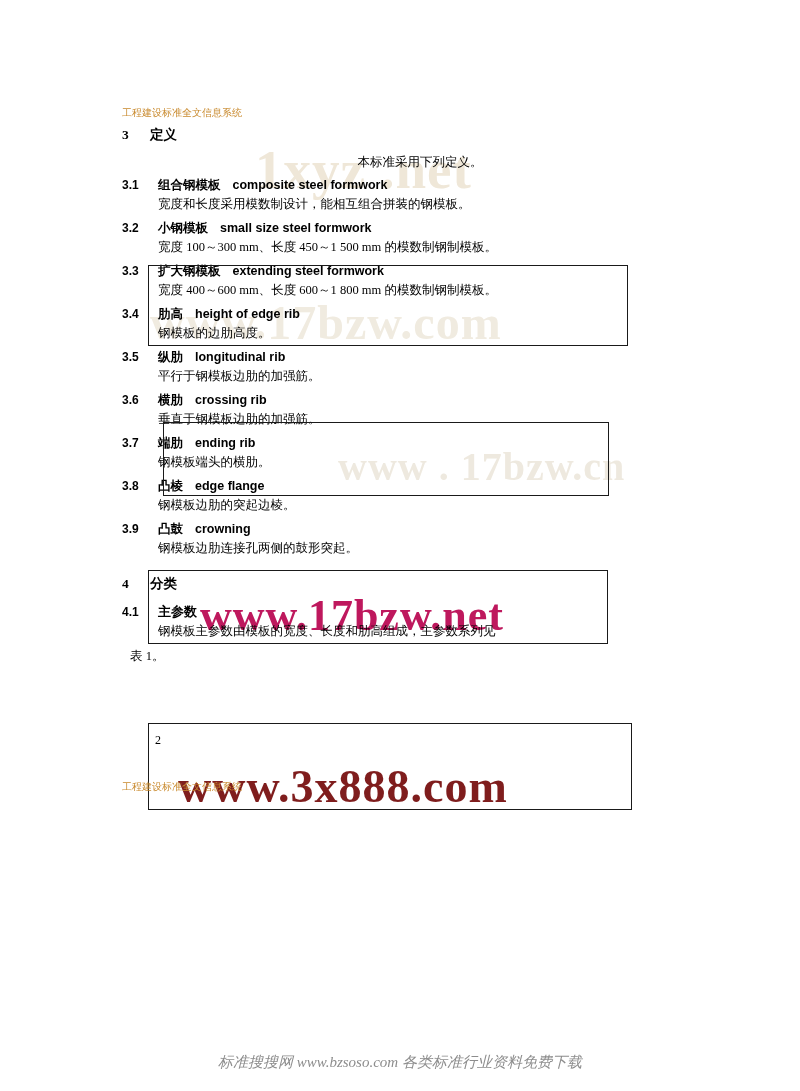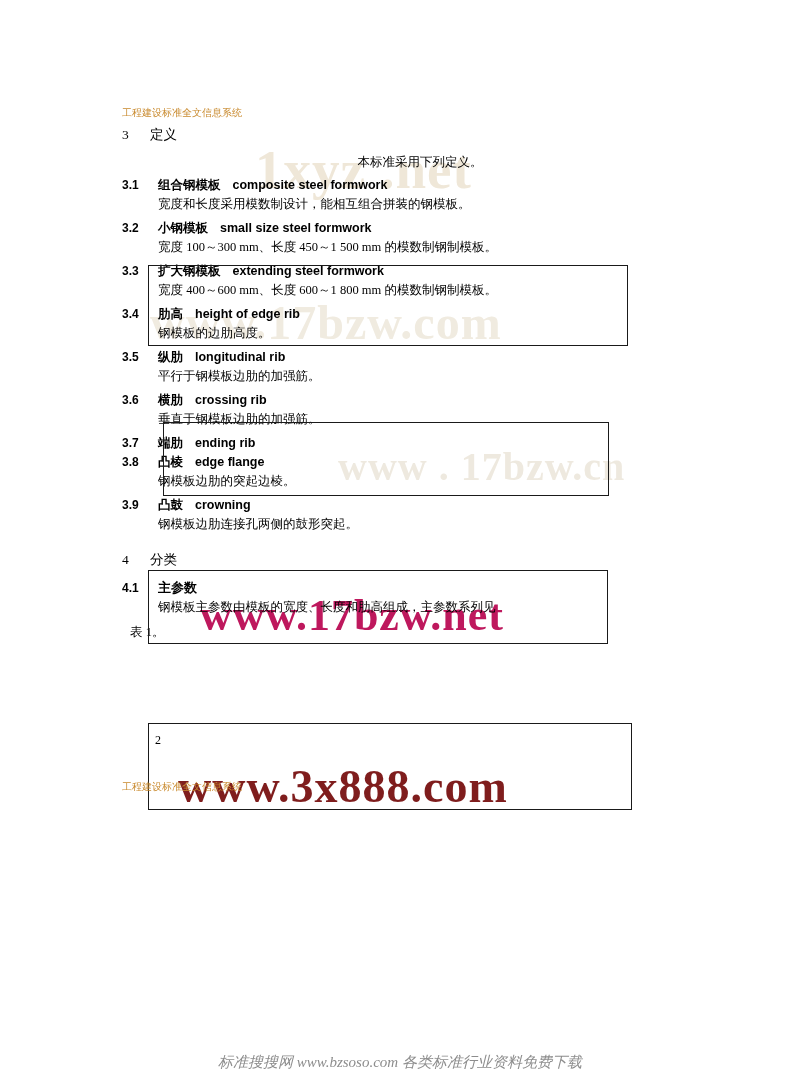--- a/index.html
+++ b/index.html
@@ -55,21 +55,21 @@
   
   .content {
     position: absolute;
     left: 122px;
     top: 126px;
     width: 560px;
   }
 
   .sec-head {
     font-size: 13.5px;
-    font-weight: normal;
+    font-weight: bold;
     margin: 0 0 10px 0;
     white-space: nowrap;
   }
   .sec-head .num { display: inline-block; width: 28px; }
 
   .para {
     font-size: 12.5px;
     margin: 0 0 6px 0;
     padding-left: 36px;
     white-space: nowrap;
@@ -195,20 +195,21 @@
     <p class="term-def">平行于钢模板边肋的加强筋。</p>
 
     <p class="term">
       <span class="tnum">3.6</span><span class="tzh">横肋</span><span class="ten">crossing rib</span>
     </p>
     <p class="term-def">垂直于钢模板边肋的加强筋。</p>
 
     <p class="term">
       <span class="tnum">3.7</span><span class="tzh">端肋</span><span class="ten">ending rib</span>
     </p>
+    <p class="term-def">钢模板端头的横肋。</p>
 
     <p class="term">
       <span class="tnum">3.8</span><span class="tzh">凸棱</span><span class="ten">edge flange</span>
     </p>
     <p class="term-def">钢模板边肋的突起边棱。</p>
 
     <p class="term">
       <span class="tnum">3.9</span><span class="tzh">凸鼓</span><span class="ten">crowning</span>
     </p>
     <p class="term-def">钢模板边肋连接孔两侧的鼓形突起。</p>

